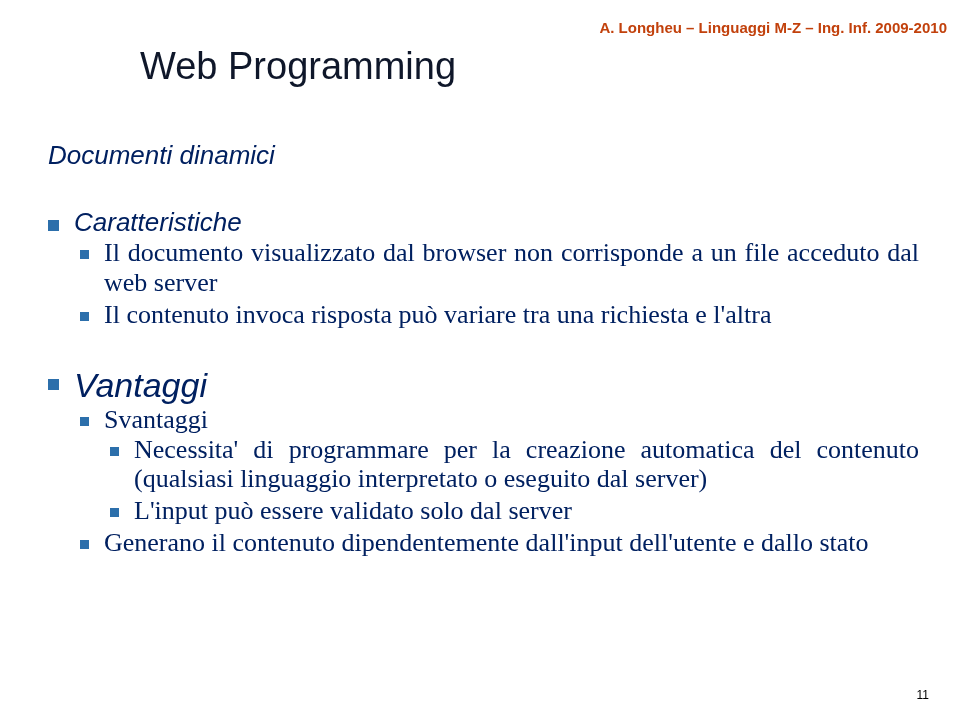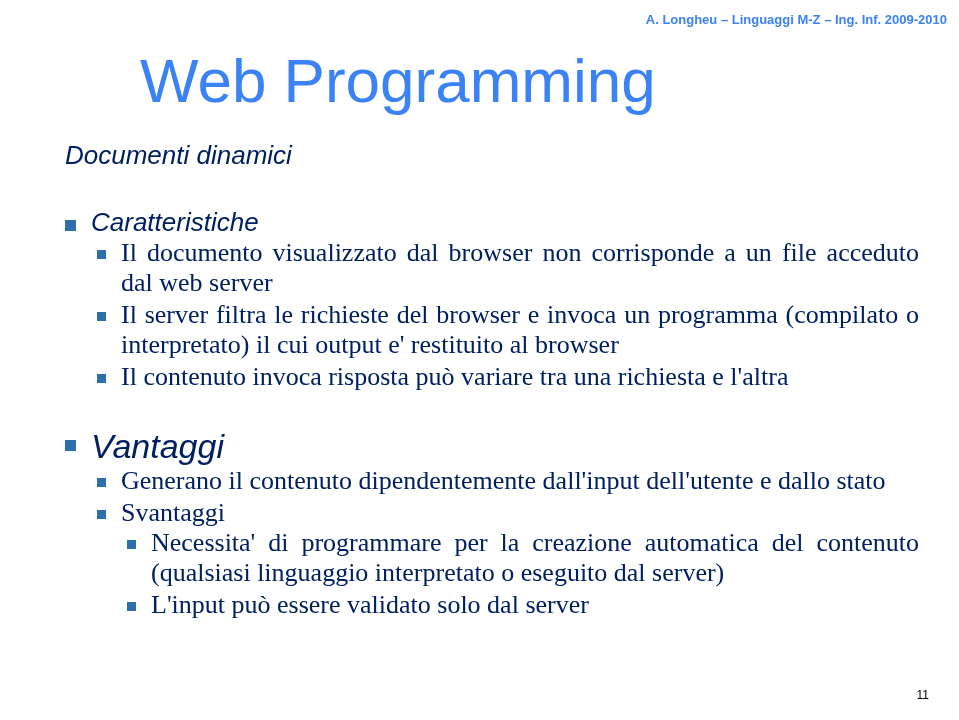--- a/index.html
+++ b/index.html
@@ -10,38 +10,38 @@
     body {
       width: 959px;
       height: 720px;
       background: #ffffff;
       font-family: "Trebuchet MS", Verdana, Arial, sans-serif;
       position: relative;
       overflow: hidden;
     }
     .header {
       position: absolute;
-      top: 12px;
+      top: 19px;
       right: 12px;
-      font-size: 13px;
+      font-size: 15px;
       font-weight: bold;
-      color: #3b82f6;
+      color: #c2410c;
     }
     .title {
       position: absolute;
       top: 45px;
       left: 140px;
-      font-size: 62px;
-      color: #3b82f6;
+      font-size: 38px;
+      color: #0f172a;
       font-weight: normal;
     }
     .content {
       position: absolute;
       top: 140px;
-      left: 65px;
+      left: 48px;
       right: 40px;
     }
     .section-head {
       color: #002060;
       font-size: 26px;
       font-style: italic;
       margin-bottom: 2px;
     }
     .l1, .l2, .l3 {
       list-style: none;
@@ -117,34 +117,33 @@
 <div class="title">Web Programming</div>
 
 <div class="content">
   <div class="section-head">Documenti dinamici</div>
 
   <ul class="l1">
     <li>
       <span class="section-head" style="font-size:26px;">Caratteristiche</span>
       <ul class="l2">
         <li>Il documento visualizzato dal browser non corrisponde a un file acceduto dal web server</li>
-        <li>Il server filtra le richieste del browser e invoca un programma (compilato o interpretato) il cui output e' restituito al browser</li>
         <li>Il contenuto invoca risposta può variare tra una richiesta e l'altra</li>
       </ul>
     </li>
 
     <li>
       <span class="section-head" style="font-size:34px;">Vantaggi</span>
       <ul class="l2">
-        <li>Generano il contenuto dipendentemente dall'input dell'utente e dallo stato</li>
         <li>
           <span>Svantaggi</span>
           <ul class="l3">
             <li>Necessita' di programmare per la creazione automatica del contenuto (qualsiasi linguaggio interpretato o eseguito dal server)</li>
             <li>L'input può essere validato solo dal server</li>
           </ul>
         </li>
+        <li>Generano il contenuto dipendentemente dall'input dell'utente e dallo stato</li>
       </ul>
     </li>
   </ul>
 </div>
 
 <div class="pgnum">11</div>
 
 </body></html>

